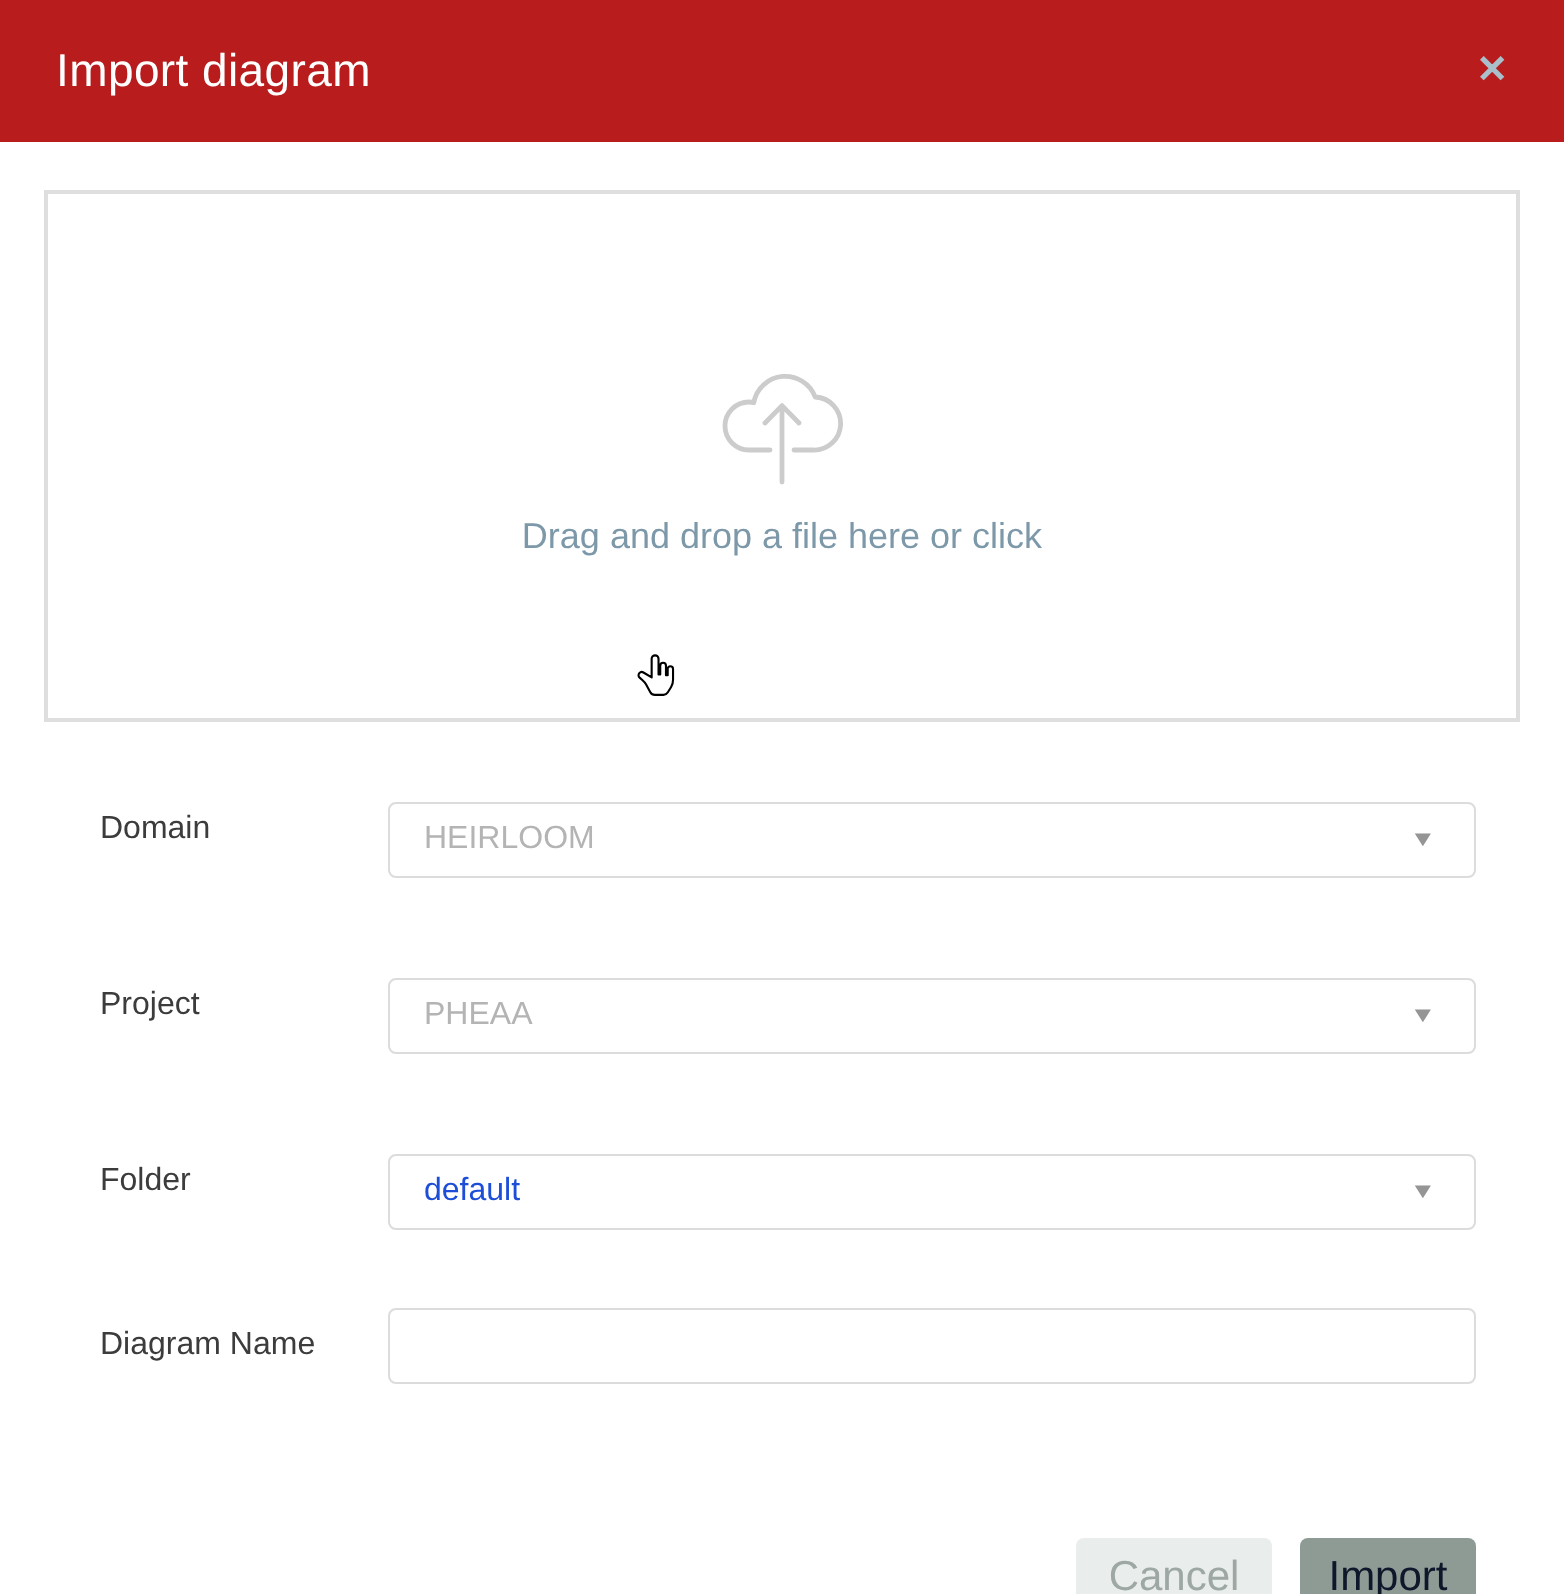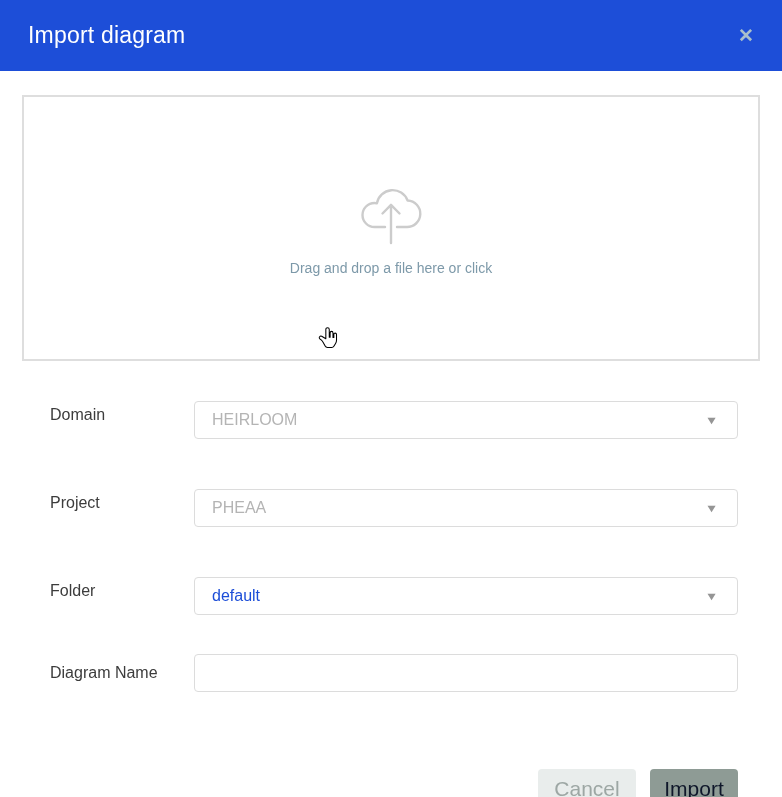--- a/index.html
+++ b/index.html
@@ -8,21 +8,21 @@
     background: #ffffff;
     font-family: "Liberation Sans", sans-serif;
     position: relative;
     overflow: hidden;
   }
   .modal { width: 782px; height: 797px; background: #fff; position: relative; }
 
   
   .modal-header {
     height: 71px;
-    background: #1d4ed8;
+    background: #b91c1c;
     display: flex;
     align-items: center;
     justify-content: space-between;
     padding: 0 22px 0 28px;
   }
   .modal-title {
     color: #ffffff;
     font-size: 23px;
     font-weight: 400;
     letter-spacing: 0.2px;
@@ -46,21 +46,21 @@
     background: #fff;
     display: flex;
     flex-direction: column;
     align-items: center;
     justify-content: center;
     cursor: pointer;
   }
   .cloud-icon { display: block; margin-bottom: 12px; }
   .dropzone-text {
     color: #7d99a9;
-    font-size: 14px;
+    font-size: 18px;
   }
 
   
   .form-row {
     display: flex;
     align-items: center;
     margin: 39px 22px 0 22px;
   }
   .form-row.first { margin-top: 29px; }
   .form-label {

